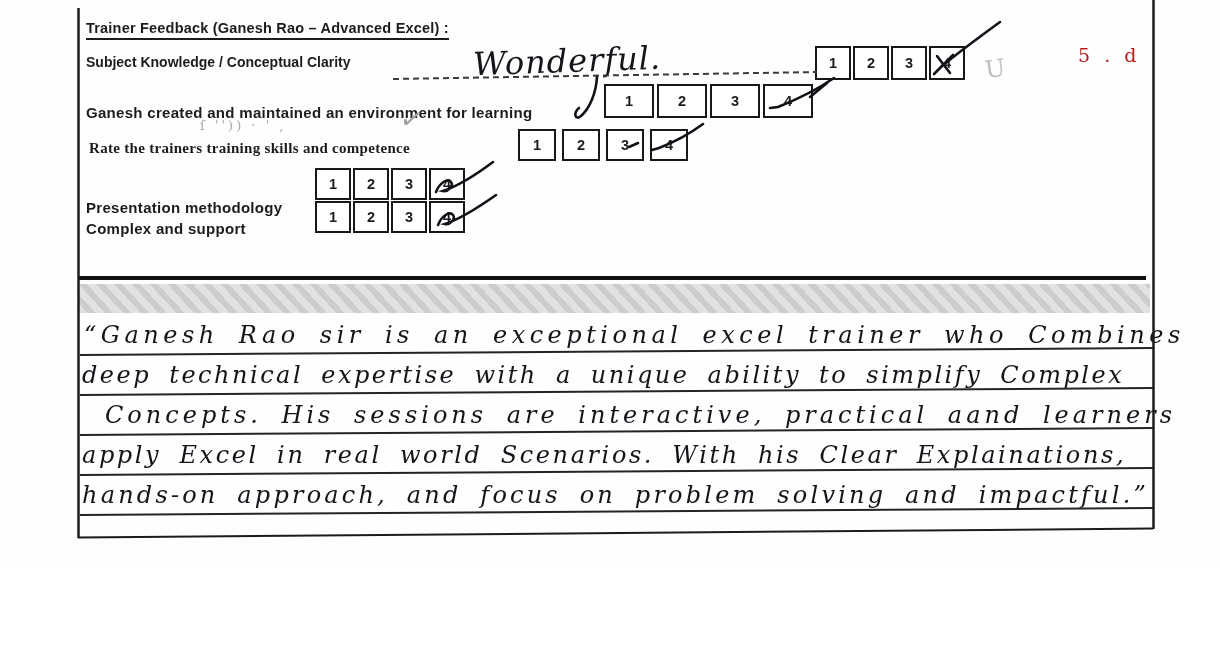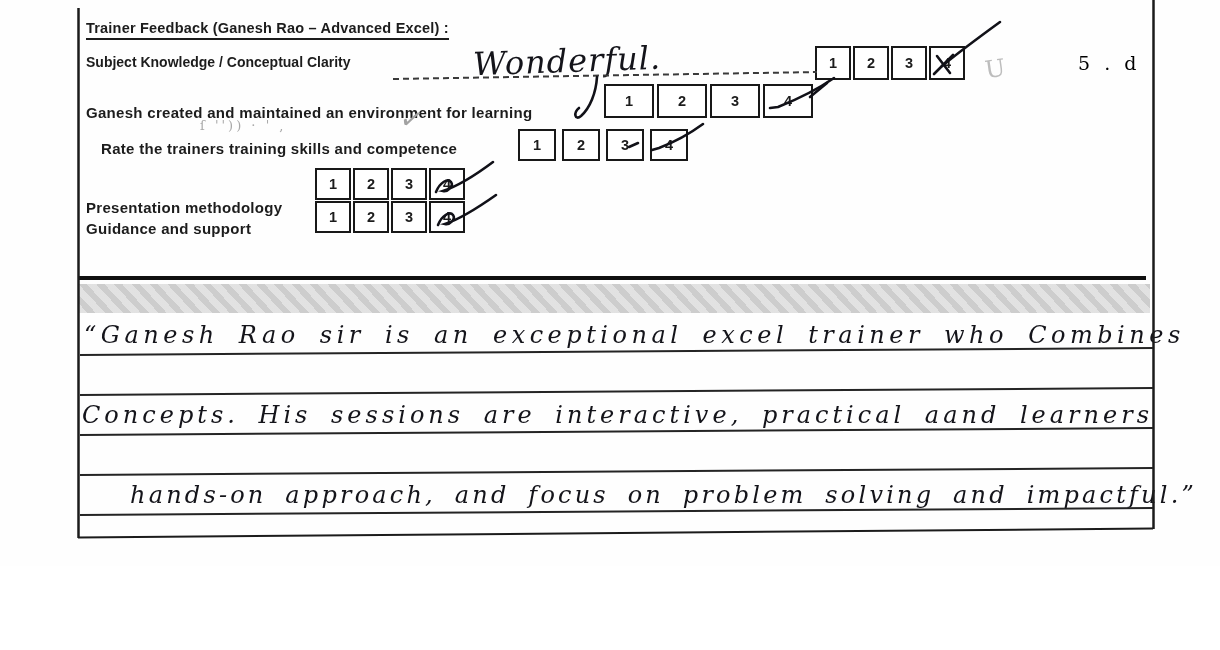--- a/index.html
+++ b/index.html
@@ -13,22 +13,22 @@
   .boxrow{position:absolute;display:flex;}
   .rbox{border:2px solid #181818;background:#fff;display:flex;align-items:center;justify-content:center;
         font-weight:bold;font-size:14.5px;color:#1c1c1c;box-sizing:border-box;}
   .g1 .rbox{width:36px;height:34px;margin-right:2px;}
   .g2 .rbox{width:50px;height:34px;margin-right:3px;}
   .g3 .rbox{width:38px;height:32px;margin-right:6px;}
   .g45 .rbox{width:36px;height:32px;margin-right:2px;}
   .hw{font-family:"DejaVu Serif",serif;font-style:italic;color:#14141a;white-space:nowrap;}
   .hw-note{font-size:32px;transform:rotate(-2deg);letter-spacing:1px;}
   .hw-line{font-size:24px;word-spacing:8px;}
-  .l1{letter-spacing:4.5px;text-align:center;} .l2{letter-spacing:2.5px;} .l3{letter-spacing:4px;}
-  .l4{letter-spacing:2.6px;} .l5{letter-spacing:3.2px;margin-left:48px;}
+  .l1{letter-spacing:4.5px;text-align:center;} .l2{letter-spacing:2.5px;} .l3{letter-spacing:4px;margin-left:23px;}
+  .l4{letter-spacing:2.6px;} .l5{letter-spacing:3.2px;}
   .divider{left:78px;top:276px;width:1068px;height:4px;background:#101010;}
   .grayband{left:78px;top:284px;width:1072px;height:29px;background:#d8d8d8;
             background-image:repeating-linear-gradient(47deg,rgba(255,255,255,.25) 0 7px,rgba(0,0,0,.05) 7px 13px);}
   .bandtitle{font-size:17px;letter-spacing:.2px;}
   .ghost{color:#bdbdbd;font-family:"DejaVu Serif",serif;white-space:nowrap;}
   svg.overlay{position:absolute;left:0;top:0;pointer-events:none;}
   .scanedge{left:0;top:644px;width:1220px;height:6px;background:#efefef;}
 </style>
 </head>
 <body>
@@ -63,21 +63,21 @@
         <span>2</span>
       </div>
     <div class="rbox">
         <span>3</span>
       </div>
     <div class="rbox">
         <span>4</span>
       </div>
   </div>
 
-  <div class="abs printed lbl15" style="left:101px;top:140px;">Rate the trainers training skills and competence</div>
+  <div class="abs printed lbl15" style="left:89px;top:140px;font-family:Liberation Serif, serif;">Rate the trainers training skills and competence</div>
   <div class="boxrow g3" style="left:518px;top:129px;">
     <div class="rbox">
         <span>1</span>
       </div>
     <div class="rbox">
         <span>2</span>
       </div>
     <div class="rbox">
         <span>3</span>
       </div>
@@ -95,46 +95,48 @@
         <span>2</span>
       </div>
     <div class="rbox">
         <span>3</span>
       </div>
     <div class="rbox">
         <span>4</span>
       </div>
   </div>
 
-  <div class="abs printed lbl15" style="left:86px;top:220px;">Guidance and support</div>
+  <div class="abs printed lbl15" style="left:86px;top:220px;">Complex and support</div>
   <div class="boxrow g45" style="left:315px;top:201px;">
     <div class="rbox">
         <span>1</span>
       </div>
     <div class="rbox">
         <span>2</span>
       </div>
     <div class="rbox">
         <span>3</span>
       </div>
     <div class="rbox">
         <span>4</span>
       </div>
   </div>
 
   <div class="abs ghost" style="left:200px;top:118px;font-size:13px;letter-spacing:3px;color:#a8a8a8;">ſ '')) · ' ,</div>
   <div class="abs ghost" style="left:400px;top:103px;font-size:28px;color:#a2a2a2;transform:rotate(12deg);">✓</div>
   <div class="abs ghost" style="left:985px;top:55px;font-size:24px;transform:rotate(-8deg);">U</div>
-  <div class="abs ghost" style="left:1078px;top:52px;font-size:19px;color:#000000;letter-spacing:4px;">5 . d</div>
+  <div class="abs ghost" style="left:1078px;top:44px;font-size:19px;color:#b91c1c;letter-spacing:4px;">5 . d</div>
 
   <div class="abs divider"></div>
   <div class="abs grayband"></div>
 
   <div class="abs hw hw-line l1" style="left:84px;top:321px;">“Ganesh Rao sir is an exceptional excel trainer who Combines</div>
+  <div class="abs hw hw-line l2" style="left:82px;top:361px;">deep technical expertise with a unique ability to simplify Complex</div>
   <div class="abs hw hw-line l3" style="left:82px;top:401px;">Concepts. His sessions are interactive, practical aand learners</div>
+  <div class="abs hw hw-line l4" style="left:82px;top:441px;">apply Excel in real world Scenarios. With his Clear Explainations,</div>
   <div class="abs hw hw-line l5" style="left:82px;top:481px;">hands-on approach, and focus on problem solving and impactful.”</div>
 
   <svg class="overlay" width="1220" height="650" viewBox="0 0 1220 650">
 
     <line x1="78.5" y1="8" x2="78.5" y2="538" stroke="#1b1b1b" stroke-width="2.5"></line>
     <line x1="1153.5" y1="0" x2="1153.5" y2="529" stroke="#1b1b1b" stroke-width="2.5"></line>
     <line x1="78" y1="537.5" x2="1153" y2="528.5" stroke="#1b1b1b" stroke-width="2"></line>
 
     <line x1="393" y1="79" x2="817" y2="72" stroke="#3a3a3a" stroke-width="2" stroke-dasharray="6,4"></line>
 

